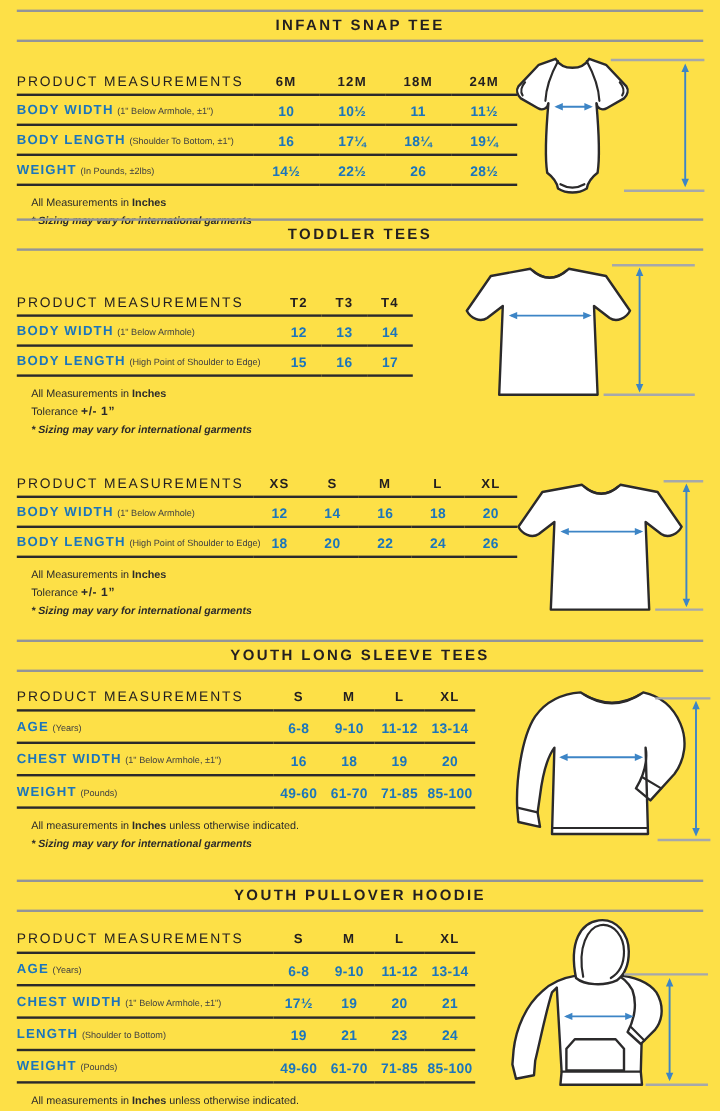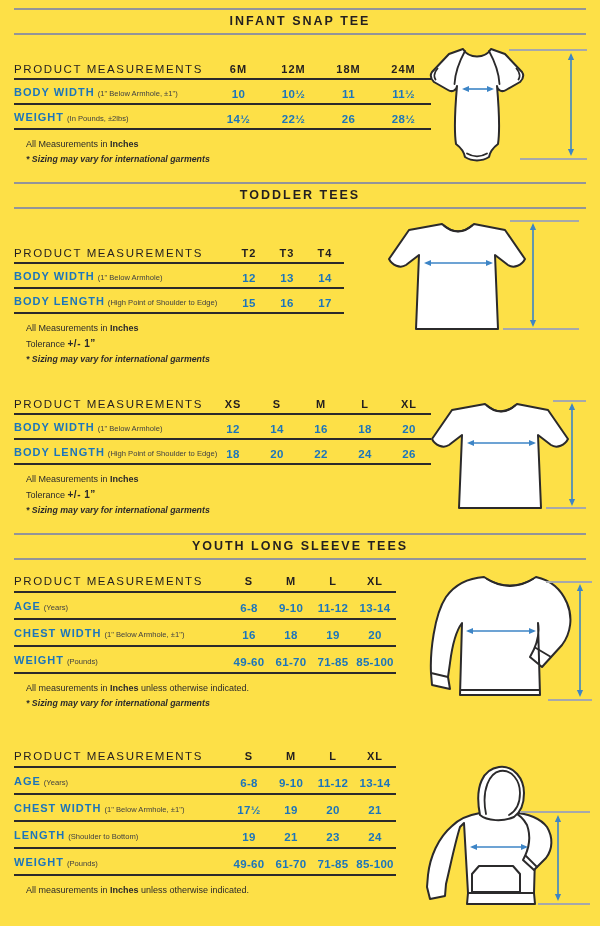--- a/index.html
+++ b/index.html
@@ -62,20 +62,27 @@
         </thead>
         <tbody>
           <tr>
             <td class="lbl"><span class="rl">BODY WIDTH</span><span class="note">(1" Below Armhole, ±1")</span></td>
             <td class="val">10</td>
             <td class="val">10½</td>
             <td class="val">11</td>
             <td class="val">11½</td>
           </tr>
           <tr>
+            <td class="lbl"><span class="rl">BODY LENGTH</span><span class="note">(Shoulder To Bottom, ±1")</span></td>
+            <td class="val">16</td>
+            <td class="val">17¼</td>
+            <td class="val">18¼</td>
+            <td class="val">19¼</td>
+          </tr>
+          <tr>
             <td class="lbl"><span class="rl">WEIGHT</span><span class="note">(In Pounds, ±2lbs)</span></td>
             <td class="val">14½</td>
             <td class="val">22½</td>
             <td class="val">26</td>
             <td class="val">28½</td>
           </tr>
         </tbody>
       </table>
     <div class="notes">
       <p class="fn"><span>All Measurements in </span><b>Inches</b><span></span></p>
@@ -253,20 +260,23 @@
       <line class="marrow" x1="44" y1="62" x2="110" y2="62"></line>
       <path class="ahead" d="M42,62 l7,-3.1 0,6.2 Z"></path>
         <path class="ahead" d="M112,62 l-7,-3.1 0,6.2 Z"></path>
       <line class="marrow" x1="156" y1="17" x2="156" y2="126"></line>
       <path class="ahead" d="M156,15 l-3.1,7 6.2,0 Z"></path>
         <path class="ahead" d="M156,128 l-3.1,-7 6.2,0 Z"></path>
     </svg>
   </section>
 
   <section class="sec sec4">
+    <div class="band">
+      <h2 class="title">YOUTH PULLOVER HOODIE</h2>
+    </div>
     <table class="mtable tbl4 cw42 rows-tall">
         <thead>
           <tr>
             <th class="lbl">PRODUCT MEASUREMENTS</th>
             <th class="col">S</th>
             <th class="col">M</th>
             <th class="col">L</th>
             <th class="col">XL</th>
           </tr>
         </thead>

